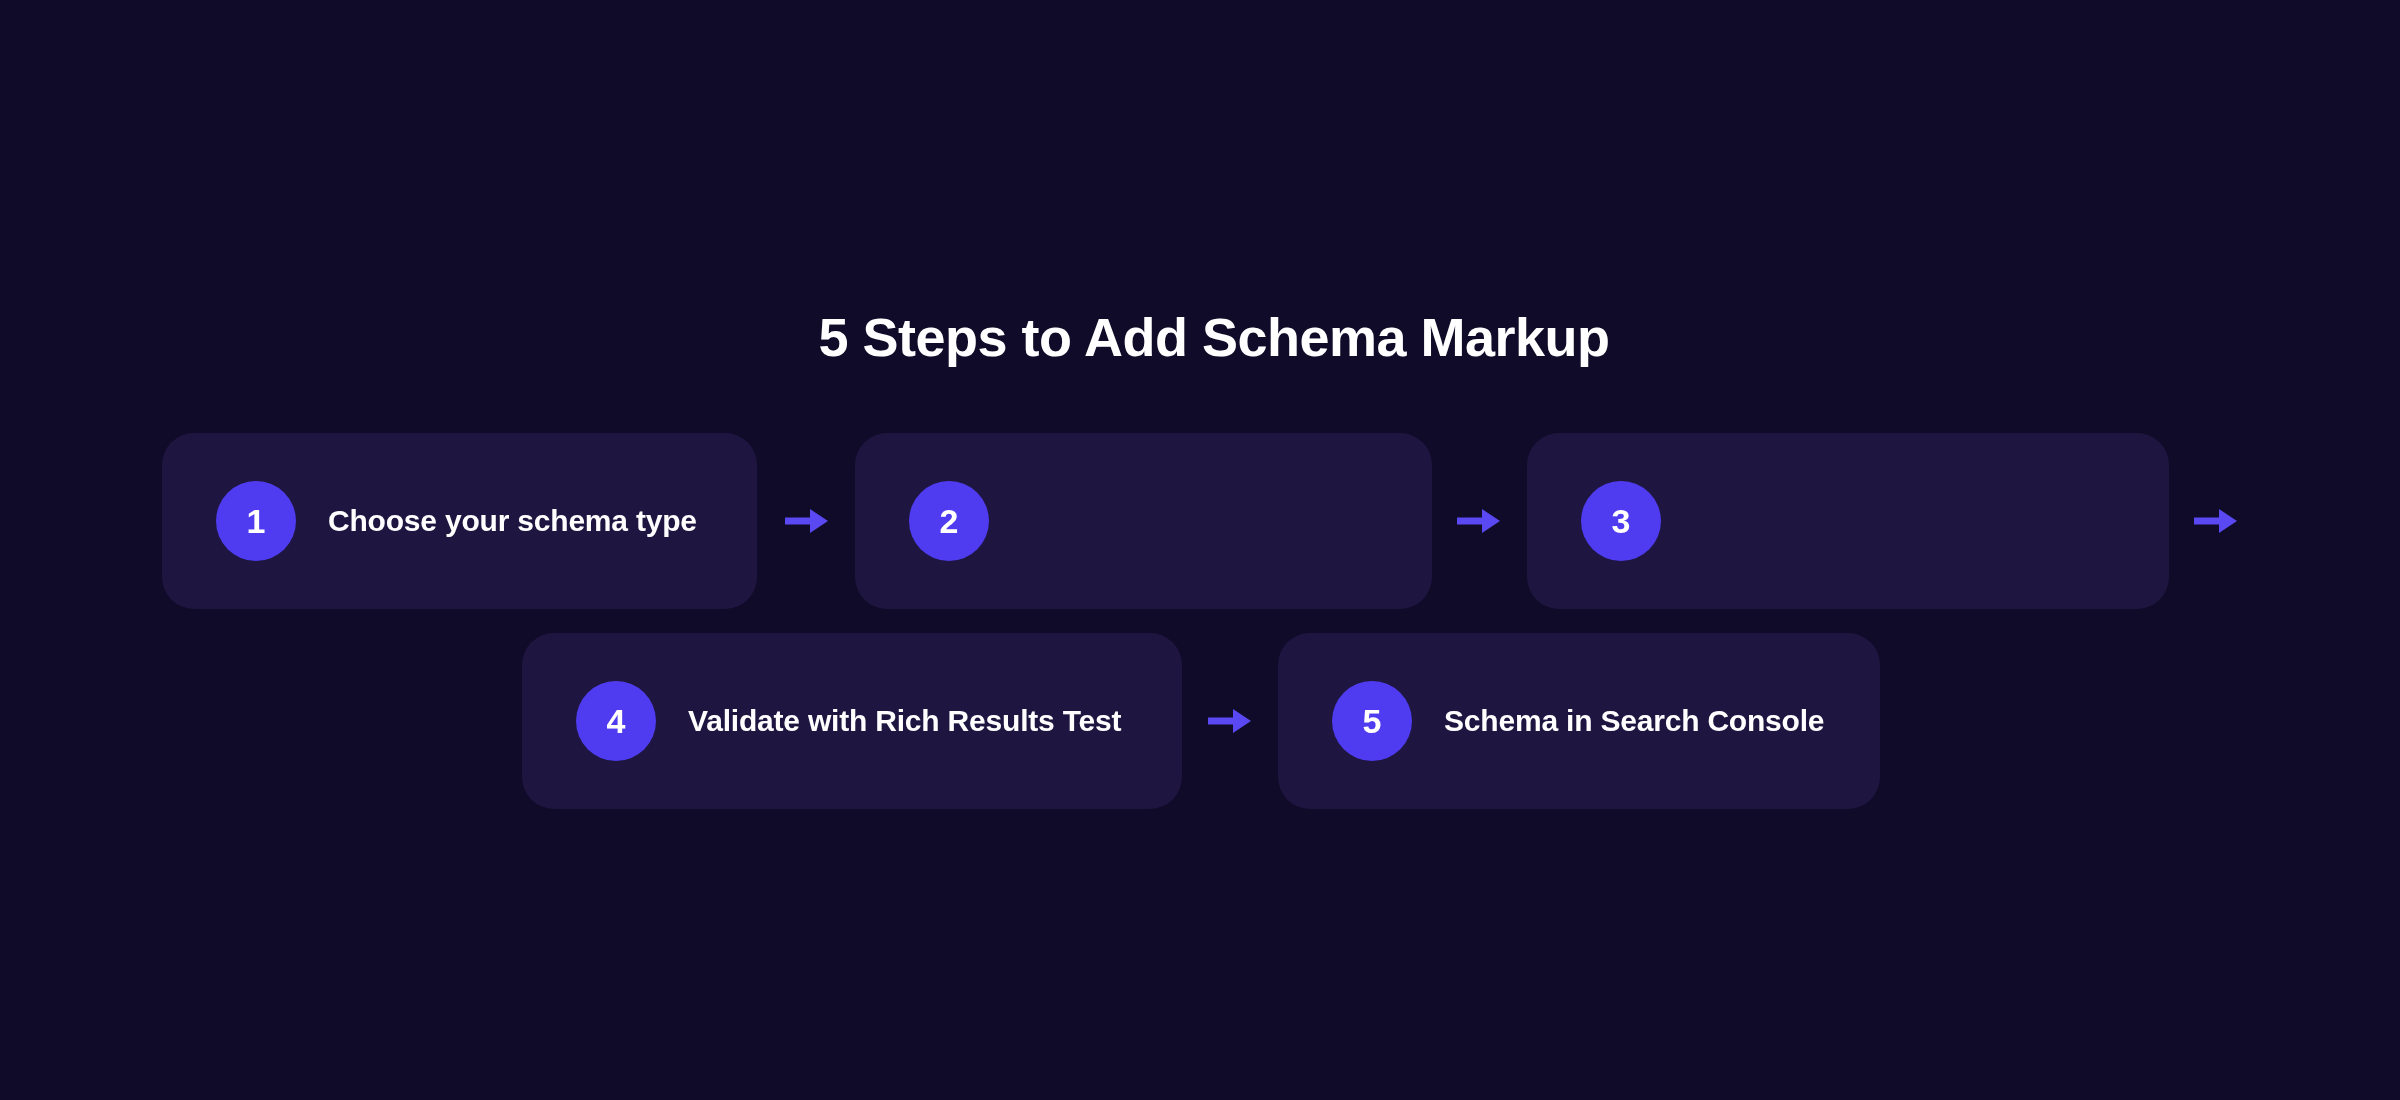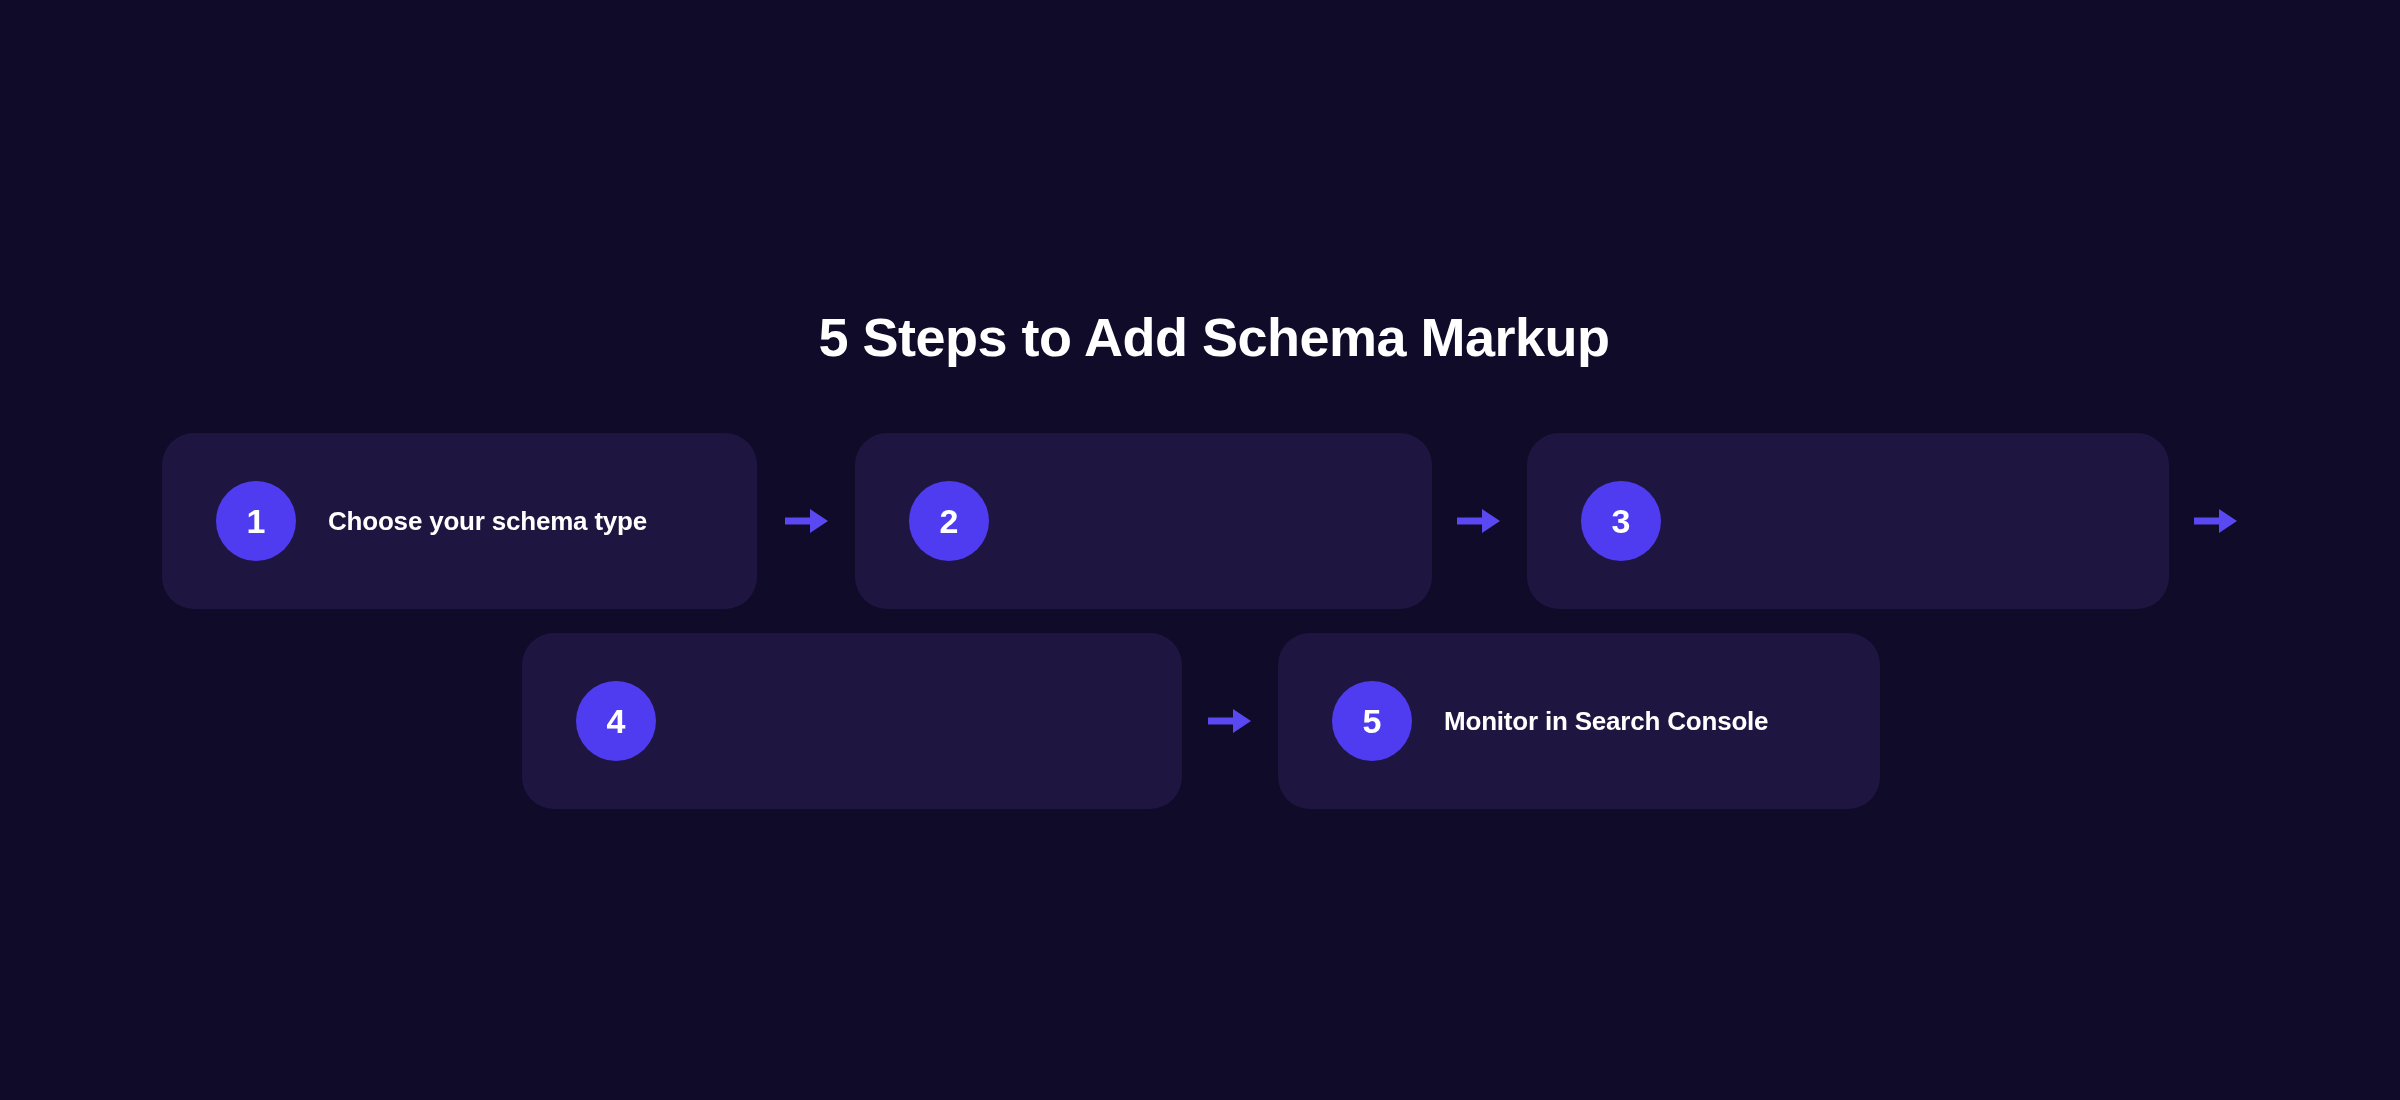--- a/index.html
+++ b/index.html
@@ -52,21 +52,21 @@
     font-weight: 700;
     display: flex;
     align-items: center;
     justify-content: center;
     flex: 0 0 auto;
   }
   .step-label {
     margin-left: 32px;
     margin-right: 40px;
     color: var(--text, #ffffff);
-    font-size: 26px;
+    font-size: 30px;
     font-weight: 700;
     white-space: nowrap;
     letter-spacing: -0.2px;
   }
   .arrow {
     position: absolute;
     width: 44px;
     height: 30px;
     color: var(--arrow, #5a49f2);
   }
@@ -105,25 +105,26 @@
     <div class="badge">3</div>
   </div>
 
   <svg class="arrow arrow-3" viewBox="0 0 44 30" xmlns="http://www.w3.org/2000/svg">
     <rect x="0" y="11.5" width="27" height="7" fill="currentColor"></rect>
     <polygon points="25,3 43,15 25,27" fill="currentColor"></polygon>
   </svg>
 
   <div class="card card-4">
     <div class="badge">4</div>
+    <div class="step-label">Validate with Rich Results Test</div>
   </div>
 
   <svg class="arrow arrow-4" viewBox="0 0 44 30" xmlns="http://www.w3.org/2000/svg">
     <rect x="0" y="11.5" width="27" height="7" fill="currentColor"></rect>
     <polygon points="25,3 43,15 25,27" fill="currentColor"></polygon>
   </svg>
 
   <div class="card card-5">
     <div class="badge">5</div>
-    <div class="step-label">Monitor in Search Console</div>
+    <div class="step-label">Schema in Search Console</div>
   </div>
 
 </div>
 
 </body></html>

